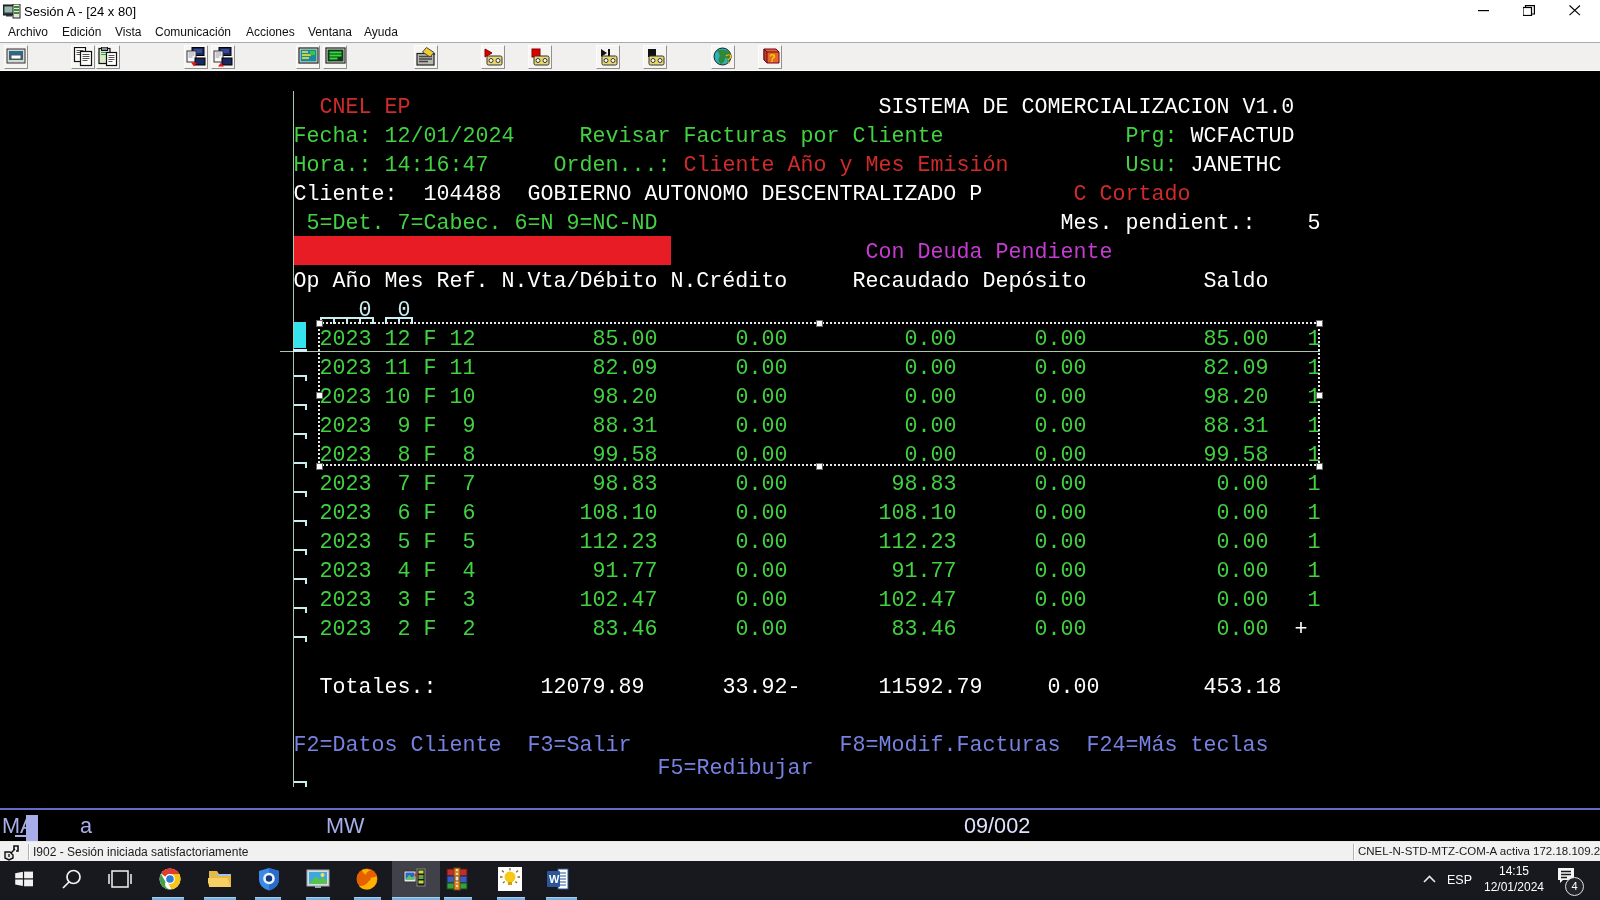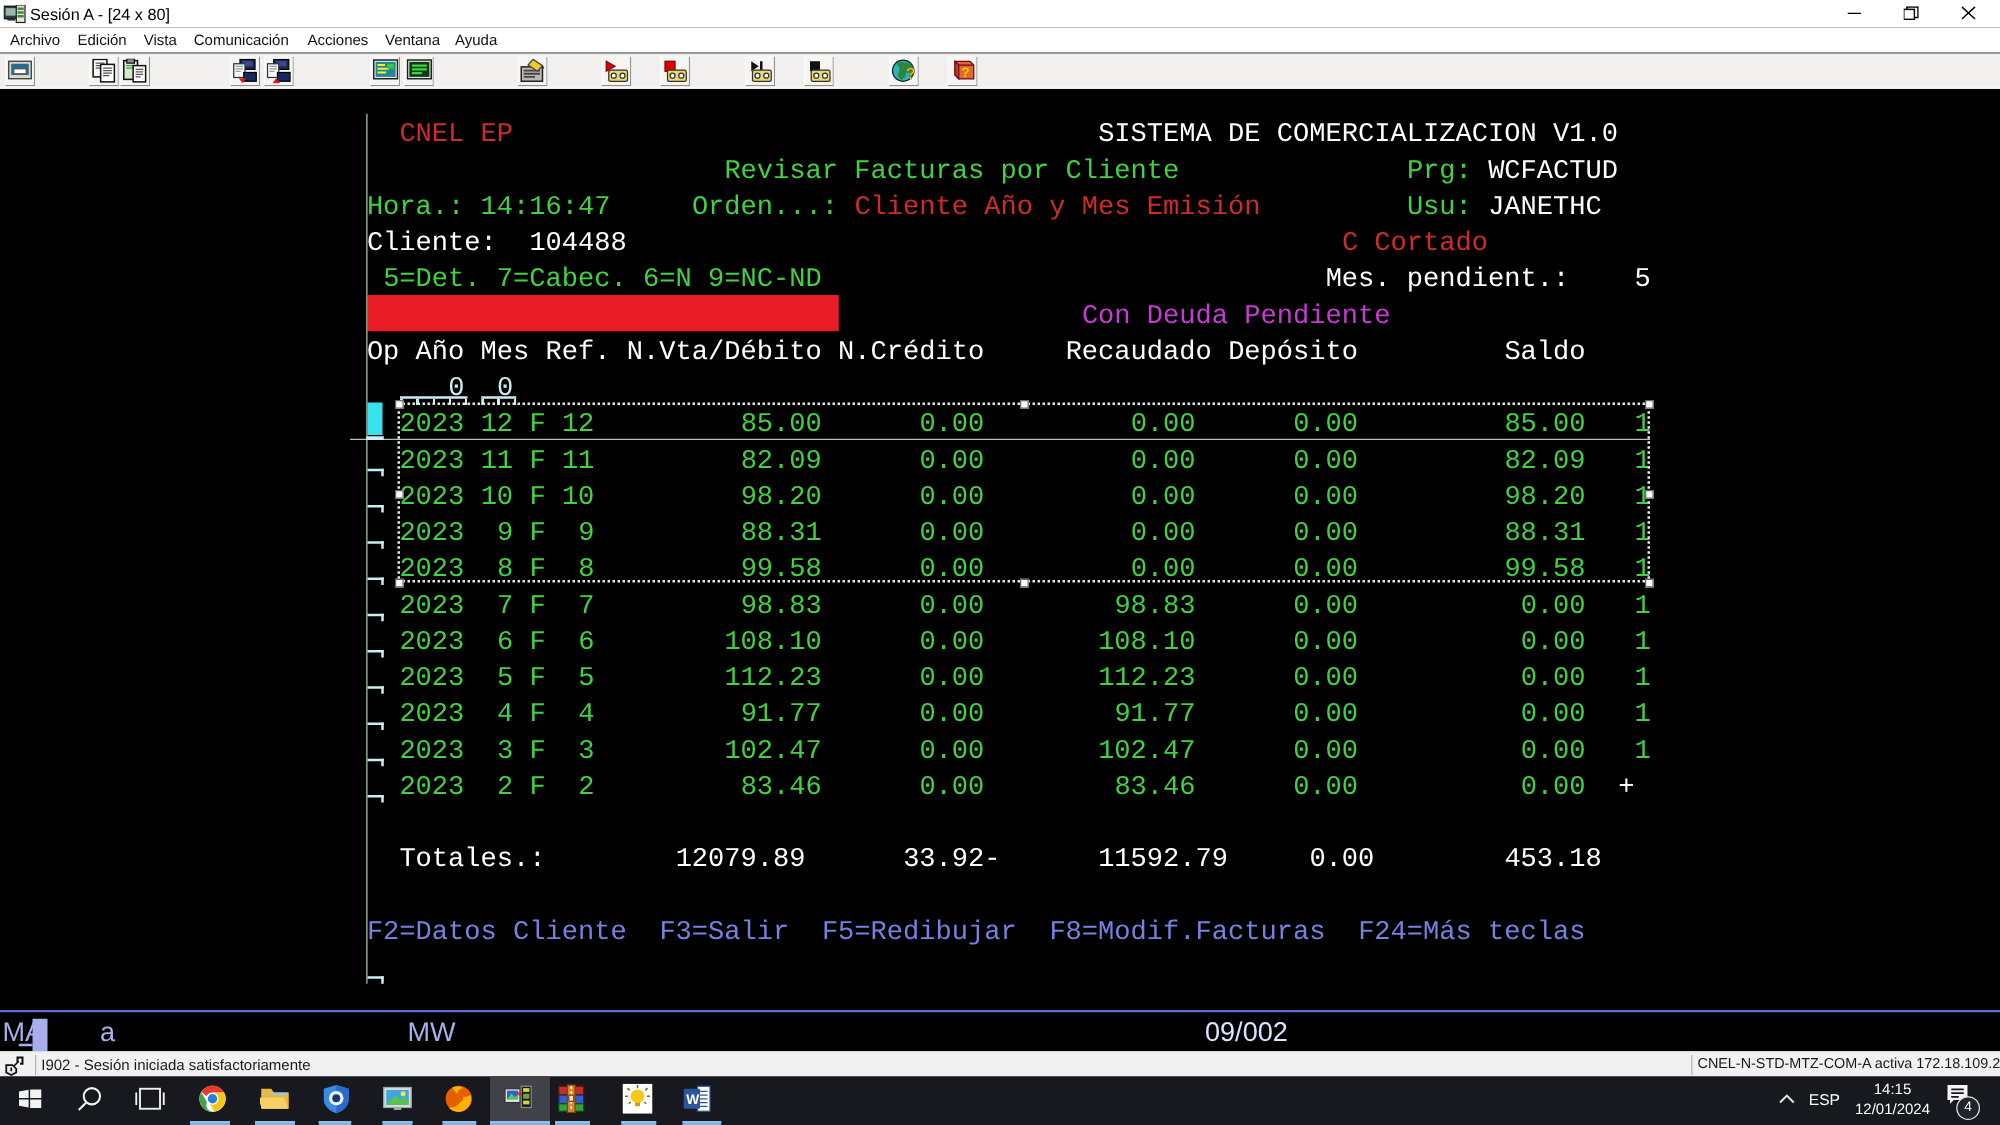--- a/index.html
+++ b/index.html
@@ -193,30 +193,32 @@
         <text x="9" y="14.5" font-size="11" fill="#ffd000" font-family="Liberation Sans" font-weight="bold">?</text>
       </svg>
     </div>
   </div>
 <div id="term">
 <div id="redbg"></div>
 <div id="vline"></div>
     <div id="hline"></div>
 <span class="t rd" style="left:319.5px;top:93px">CNEL EP</span>
 <span class="t wh" style="left:878.5px;top:93px">SISTEMA DE COMERCIALIZACION V1.0</span>
+<span class="t gr" style="left:293.5px;top:122px">Fecha: 12/01/2024</span>
 <span class="t gr" style="left:579.5px;top:122px">Revisar Facturas por Cliente</span>
 <span class="t gr" style="left:1125.5px;top:122px">Prg:</span>
 <span class="t wh" style="left:1190.5px;top:122px">WCFACTUD</span>
 <span class="t gr" style="left:293.5px;top:151px">Hora.: 14:16:47</span>
 <span class="t gr" style="left:553.5px;top:151px">Orden...:</span>
 <span class="t rd" style="left:683.5px;top:151px">Cliente Año y Mes Emisión</span>
 <span class="t gr" style="left:1125.5px;top:151px">Usu:</span>
 <span class="t wh" style="left:1190.5px;top:151px">JANETHC</span>
 <span class="t wh" style="left:293.5px;top:180px">Cliente:</span>
 <span class="t wh" style="left:423.5px;top:180px">104488</span>
+<span class="t wh" style="left:527.5px;top:180px">GOBIERNO AUTONOMO DESCENTRALIZADO P</span>
 <span class="t rd" style="left:1073.5px;top:180px">C Cortado</span>
 <span class="t gr" style="left:306.5px;top:209px">5=Det. 7=Cabec. 6=N 9=NC-ND</span>
 <span class="t wh" style="left:1060.5px;top:209px">Mes. pendient.:</span>
 <span class="t wh" style="left:1307.5px;top:209px">5</span>
 <span class="t wh" style="left:293.5px;top:267px">Op Año Mes Ref. N.Vta/Débito N.Crédito</span>
 <span class="t mg" style="left:865.5px;top:238px">Con Deuda Pendiente</span>
 <span class="t wh" style="left:852.5px;top:267px">Recaudado</span>
 <span class="t wh" style="left:982.5px;top:267px">Depósito</span>
 <span class="t wh" style="left:1203.5px;top:267px">Saldo</span>
 <span class="t cy" style="left:358.5px;top:296px">0</span>
@@ -332,21 +334,21 @@
 <span class="t gr" style="left:1216.5px;top:615px">0.00</span>
 <span class="t wh" style="left:1294.5px;top:615px">+</span>
 <span class="t wh" style="left:319.5px;top:673px">Totales.:</span>
 <span class="t wh" style="left:540.5px;top:673px">12079.89</span>
 <span class="t wh" style="left:722.5px;top:673px">33.92-</span>
 <span class="t wh" style="left:878.5px;top:673px">11592.79</span>
 <span class="t wh" style="left:1047.5px;top:673px">0.00</span>
 <span class="t wh" style="left:1203.5px;top:673px">453.18</span>
 <span class="t bl" style="left:293.5px;top:731px">F2=Datos Cliente</span>
 <span class="t bl" style="left:527.5px;top:731px">F3=Salir</span>
-<span class="t bl" style="left:657.5px;top:731px">F5=Redibujar</span>
+<span class="t bl" style="left:657.5px;top:754px">F5=Redibujar</span>
 <span class="t bl" style="left:839.5px;top:731px">F8=Modif.Facturas</span>
 <span class="t bl" style="left:1086.5px;top:731px">F24=Más teclas</span>
 <div id="cursor"></div>
     <div id="cursorunder"></div>
 <div class="fld" style="left:319.5px;top:317px;width:54px"></div>
 <div class="fld" style="left:384.5px;top:317px;width:28px"></div>
 <div class="opf" style="left:293.5px;top:374.5px"></div>
 <div class="opf" style="left:293.5px;top:403.5px"></div>
 <div class="opf" style="left:293.5px;top:432.5px"></div>
 <div class="opf" style="left:293.5px;top:461.5px"></div>

